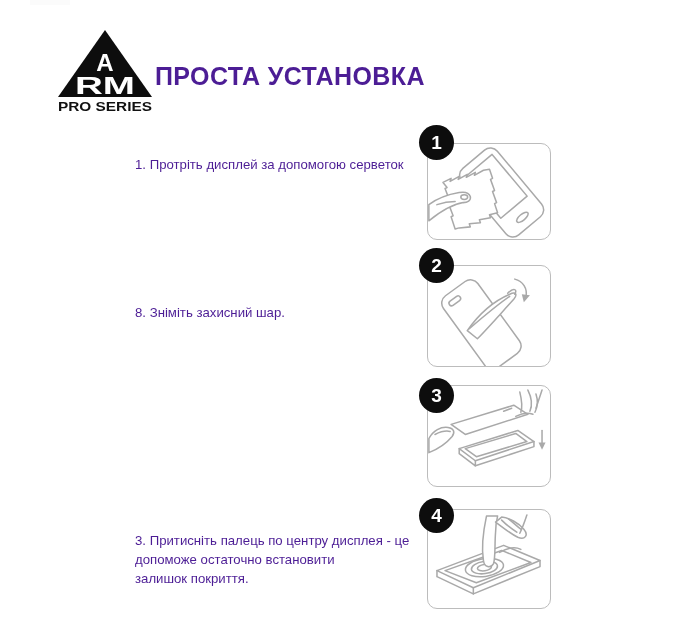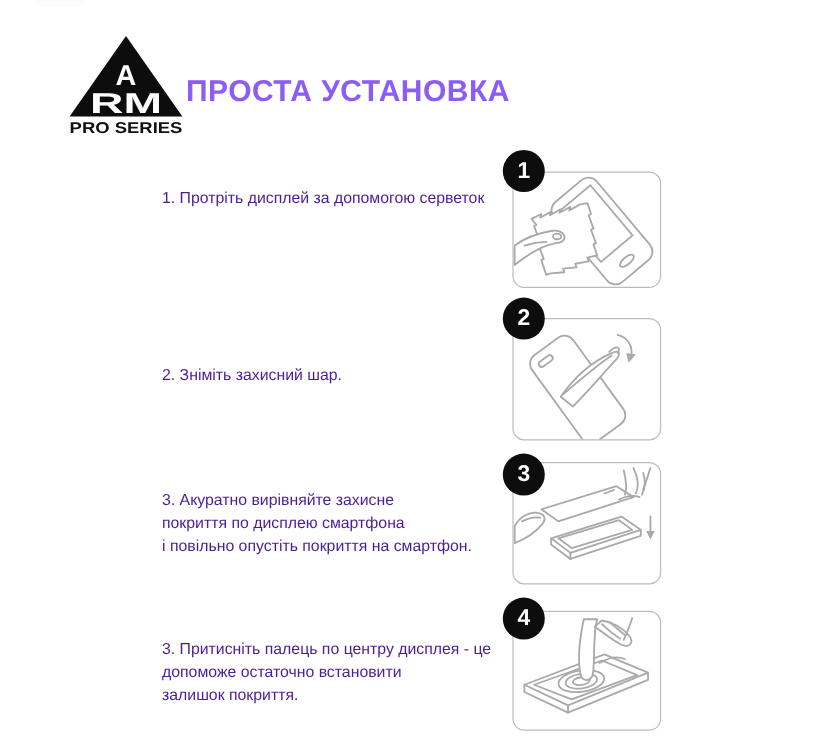--- a/index.html
+++ b/index.html
@@ -4,21 +4,21 @@
 <style>
   html,body{margin:0;padding:0;background:#fff;}
   .page{
     position:relative;width:680px;height:630px;background:#ffffff;overflow:hidden;
     font-family:"Liberation Sans","DejaVu Sans",sans-serif;
   }
   .top-strip{position:absolute;left:30px;top:0;width:40px;height:5px;background:#fbfbfb;}
   .logo{position:absolute;left:55px;top:27px;width:100px;height:88px;}
   .page-title{
     position:absolute;left:155px;top:62px;margin:0;
-    font-size:25px;font-weight:bold;color:#8b5cf6;letter-spacing:.4px;white-space:nowrap;
+    font-size:25px;font-weight:bold;color:#4c1d95;letter-spacing:.4px;white-space:nowrap;
   }
   .step-text{
     position:absolute;left:135px;margin:0;
     font-size:13.2px;line-height:19px;color:#4c1d95;white-space:nowrap;
   }
   .step-text-1{top:155px;}
   .step-text-2{top:303px;}
   .step-text-3{top:407px;}
   .step-text-4{top:531px;}
   .fig-box{
@@ -60,28 +60,23 @@
   </div>
 
   <h1 class="page-title">ПРОСТА УСТАНОВКА</h1>
 
   <p class="step-text step-text-1">
     <span>1. Протріть дисплей за допомогою серветок</span><br>
     <br>
   </p>
 
   <p class="step-text step-text-2">
-    <span>2. Зніміть захисний шар.</span>
+    <span>8. Зніміть захисний шар.</span>
   </p>
 
-  <p class="step-text step-text-3">
-    <span>3. Акуратно вирівняйте захисне</span><br>
-    <span>покриття по дисплею смартфона</span><br>
-    <span>і повільно опустіть покриття на смартфон.</span>
-  </p>
 
   <p class="step-text step-text-4">
     <span>3. Притисніть палець по центру дисплея - це</span><br>
     <span>допоможе остаточно встановити</span><br>
     <span>залишок покриття.</span>
   </p>
 
   <div class="num-circle num-circle-1">1</div>
   <div class="num-circle num-circle-2">2</div>
   <div class="num-circle num-circle-3">3</div>

